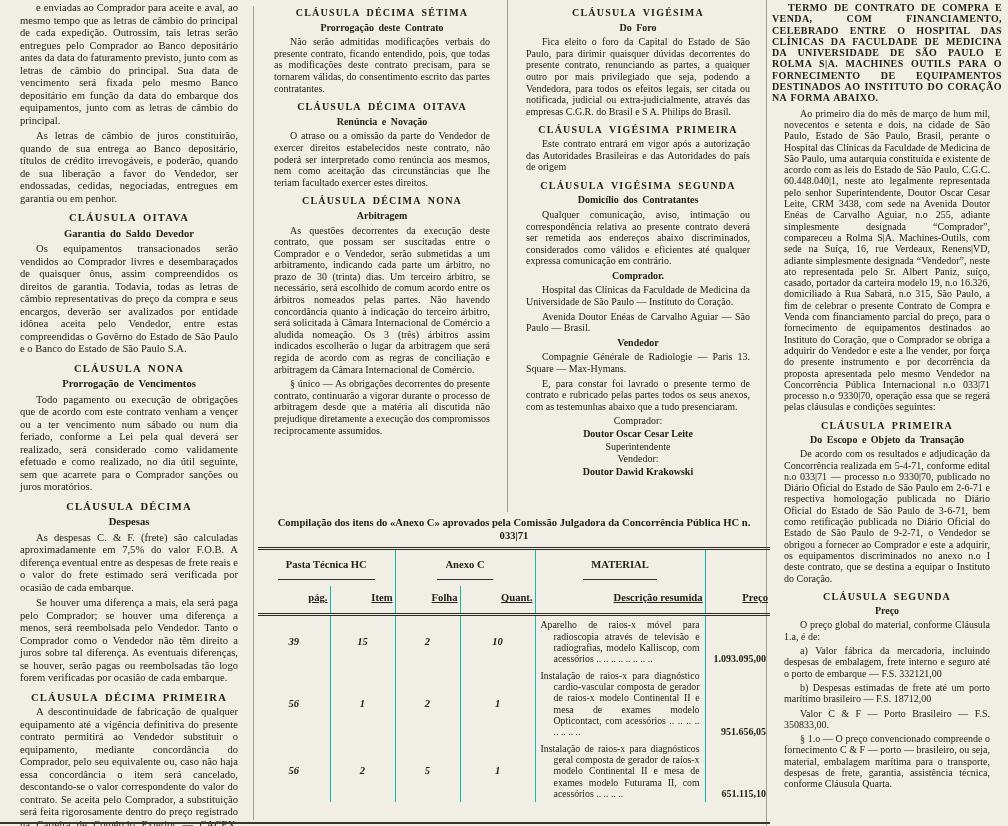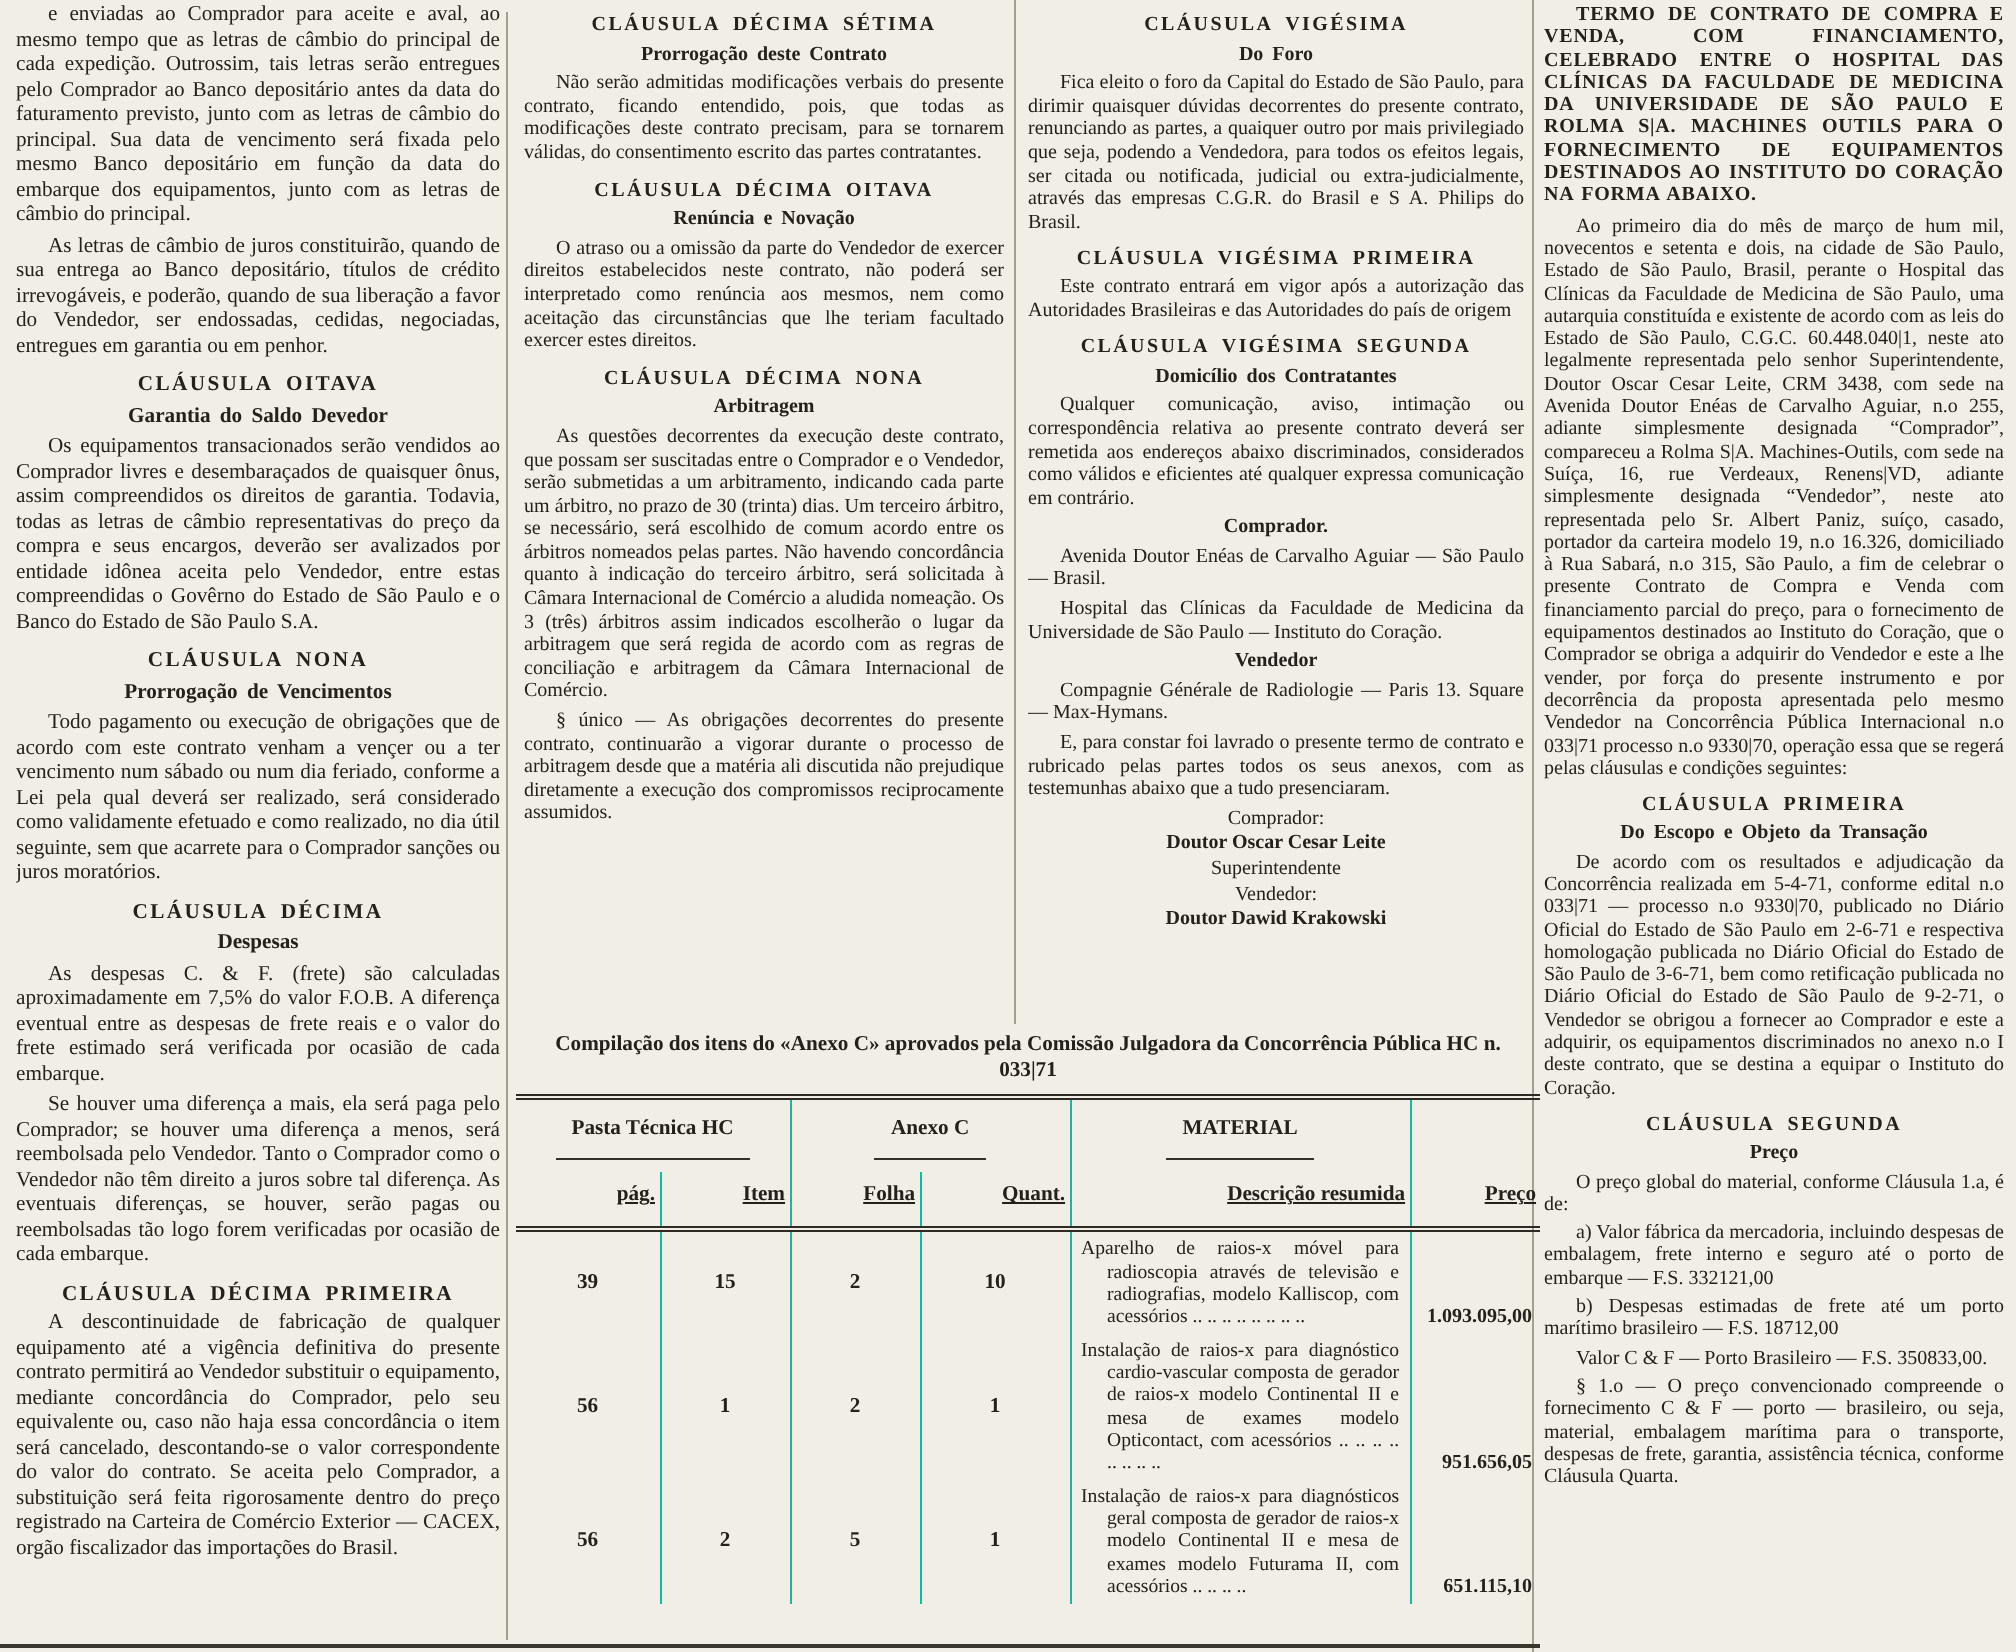--- a/index.html
+++ b/index.html
@@ -7,21 +7,21 @@
     position:relative; width:1008px; height:826px; overflow:hidden;
     background:#f1eee6; color:#24211c;
     font-family:"Liberation Serif","DejaVu Serif",serif;
   }
   .col { position:absolute; top:0; overflow:hidden; text-align:justify; }
   .col1 { left:8px;   width:242px; height:826px; font-size:10.6px; line-height:1.18; }
   .col2 { left:262px; width:240px; height:514px; font-size:10px;   line-height:1.16; }
   .col3 { left:514px; width:248px; height:514px; font-size:10px;   line-height:1.16; }
   .col4 { left:772px; width:230px; height:826px; font-size:10px;   line-height:1.13; }
 
-  .para { margin:2px 0 3px; text-indent:16px; }
+  .para { margin:2px 12px 3px; text-indent:16px; }
   .caps-title { margin:2px 0 4px; font-weight:bold; text-indent:16px; letter-spacing:.4px; word-spacing:1px; }
   .clause-heading { margin:7px 0 2px; font-weight:bold; text-align:center; text-indent:0; letter-spacing:1.2px; word-spacing:3px; }
   .clause-subheading { margin:3px 0 3px; font-weight:bold; text-align:center; text-indent:0; word-spacing:2px; }
   .center-line { margin:1px 0; text-align:center; text-indent:0; }
   .center-line.strong { font-weight:bold; }
 
   .vrule { position:absolute; width:1px; background:#a49e90; }
   .vr1 { left:253px; top:6px;  height:814px; }
   .vr2 { left:507px; top:0;    height:512px; }
   .vr3 { left:766px; top:0;    height:826px; }
@@ -29,21 +29,21 @@
 
   .table-wrap { position:absolute; left:258px; top:516px; width:512px; }
   .table-title { font-weight:bold; font-size:10.6px; line-height:1.25; text-align:center; padding:0 8px; margin-bottom:5px; }
   table.annex-table { width:512px; border-collapse:collapse; border-top:3px double #2e2a23; table-layout:fixed; }
   .annex-table th, .annex-table td { border-left:1px solid #14b8a6; padding:0 3px; }
   .annex-table th:first-child, .annex-table td:first-child { border-left:none; }
   .annex-table thead th { font-weight:bold; font-size:10.6px; text-align:center;text-decoration:underline; }
   tr.grp-row th { padding:9px 4px 6px; }
   tr.grp-row .grp { display:inline-block; border-bottom:1px solid #35302a; padding:0 8px 9px; }
   tr.sub-row th { padding:6px 2px 10px; border-bottom:3px double #2e2a23;text-align:right; }
-  .annex-table td.num  { text-align:center; vertical-align:middle; font-weight:bold; font-size:10.6px; }
+  .annex-table td.num  { text-align:center; vertical-align:middle; font-weight:bold; font-size:10.6px;font-style:italic; }
   .annex-table td.desc { vertical-align:top; text-align:justify; font-size:9.8px; line-height:1.14;
                          padding:3px 5px 3px 18px; text-indent:-13px; }
   .annex-table td.preco{ vertical-align:bottom; text-align:right; font-weight:bold; font-size:10px; padding:0 4px 3px 2px; }
 </style>
 </head>
 <body>
 
 <div class="page">
   <div class="col col1">
       <div class="para">e enviadas ao Comprador para aceite e aval, ao mesmo tempo que as letras de câmbio do principal de cada expedição. Outrossim, tais letras serão entregues pelo Comprador ao Banco depositário antes da data do faturamento previsto, junto com as letras de câmbio do principal. Sua data de vencimento será fixada pelo mesmo Banco depositário em função da data do embarque dos equipamentos, junto com as letras de câmbio do principal.</div>
@@ -76,22 +76,22 @@
   <div class="col col3">
       <div class="clause-heading">CLÁUSULA VIGÉSIMA</div>
       <div class="clause-subheading">Do Foro</div>
       <div class="para">Fica eleito o foro da Capital do Estado de São Paulo, para dirimir quaisquer dúvidas decorrentes do presente contrato, renunciando as partes, a quaiquer outro por mais privilegiado que seja, podendo a Vendedora, para todos os efeitos legais, ser citada ou notificada, judicial ou extra-judicialmente, através das empresas C.G.R. do Brasil e S A. Philips do Brasil.</div>
       <div class="clause-heading">CLÁUSULA VIGÉSIMA PRIMEIRA</div>
       <div class="para">Este contrato entrará em vigor após a autorização das Autoridades Brasileiras e das Autoridades do país de origem</div>
       <div class="clause-heading">CLÁUSULA VIGÉSIMA SEGUNDA</div>
       <div class="clause-subheading">Domicílio dos Contratantes</div>
       <div class="para">Qualquer comunicação, aviso, intimação ou correspondência relativa ao presente contrato deverá ser remetida aos endereços abaixo discriminados, considerados como válidos e eficientes até qualquer expressa comunicação em contrário.</div>
       <div class="clause-subheading">Comprador.</div>
+      <div class="para">Hospital das Clínicas da Faculdade de Medicina da Universidade de São Paulo — Instituto do Coração.</div>
       <div class="para">Avenida Doutor Enéas de Carvalho Aguiar — São Paulo — Brasil.</div>
-      <div class="para">Hospital das Clínicas da Faculdade de Medicina da Universidade de São Paulo — Instituto do Coração.</div>
       <div class="clause-subheading">Vendedor</div>
       <div class="para">Compagnie Générale de Radiologie — Paris 13. Square — Max-Hymans.</div>
       <div class="para">E, para constar foi lavrado o presente termo de contrato e rubricado pelas partes todos os seus anexos, com as testemunhas abaixo que a tudo presenciaram.</div>
       <div class="center-line">Comprador:</div>
       <div class="center-line strong">Doutor Oscar Cesar Leite</div>
       <div class="center-line">Superintendente</div>
       <div class="center-line">Vendedor:</div>
       <div class="center-line strong">Doutor Dawid Krakowski</div>
     </div>
   <div class="col col4">

